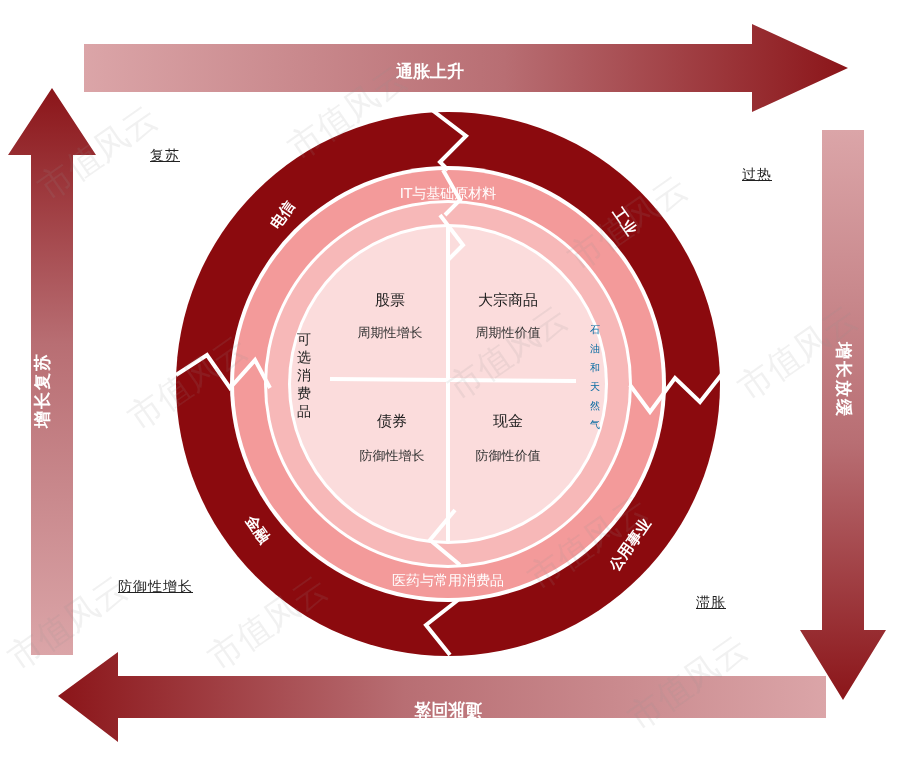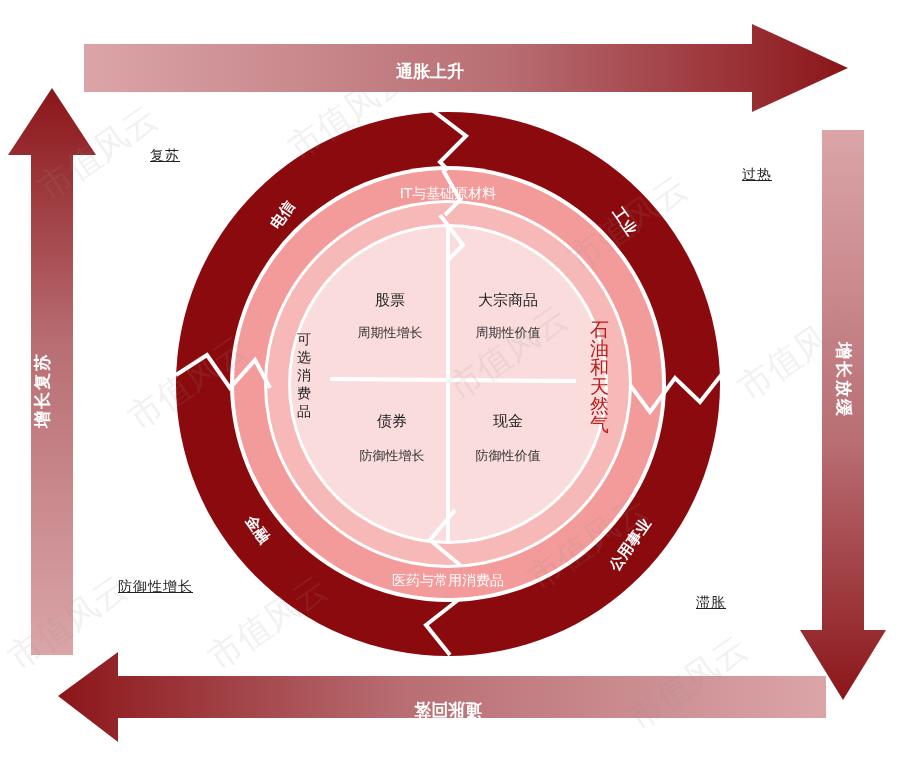--- a/index.html
+++ b/index.html
@@ -109,21 +109,21 @@
 
     <text x="430" y="77" fill="#ffffff" font-size="17" font-weight="bold" text-anchor="middle">通胀上升</text>
     <text x="448" y="690" fill="#ffffff" font-size="17" font-weight="bold" text-anchor="middle" transform="rotate(180 448 697)">通胀回落</text>
   </svg>
 
   
   <div style="position:absolute; left:42px; top:390px; transform: translate(-50%,-50%) rotate(-90deg); color:#fff; font-size:17px; font-weight:bold; white-space:nowrap; letter-spacing:2px;">增长复苏</div>
   <div style="position:absolute; left:843px; top:380px; transform: translate(-50%,-50%) rotate(90deg); color:#fff; font-size:17px; font-weight:bold; white-space:nowrap; letter-spacing:2px;">增长放缓</div>
 
   <div style="position:absolute; left:296px; top:330px; width:16px; font-size:14px; line-height:18px; color:#222; word-break:break-all;text-align:center;">可选消费品</div>
-  <div style="position:absolute; left:590px; top:320px; width:18px; font-size:19px; line-height:19px; color:#b91c1c; word-break:break-all;">石油和天然气</div>
+  <div style="position:absolute; left:590px; top:320px; width:18px; font-size:10px; line-height:19px; color:#0369a1; word-break:break-all;">石油和天然气</div>
 
   
   <div class="phase" style="left:150px; top:147px;">复苏</div>
   <div class="phase" style="left:742px; top:166px;">过热</div>
   <div class="phase" style="left:696px; top:594px;">滞胀</div>
   <div class="phase" style="left:118px; top:578px;">防御性增长</div>
 
   
   <div class="watermark" style="left:30px; top:130px;">市值风云</div>
   <div class="watermark" style="left:280px; top:90px;">市值风云</div>

